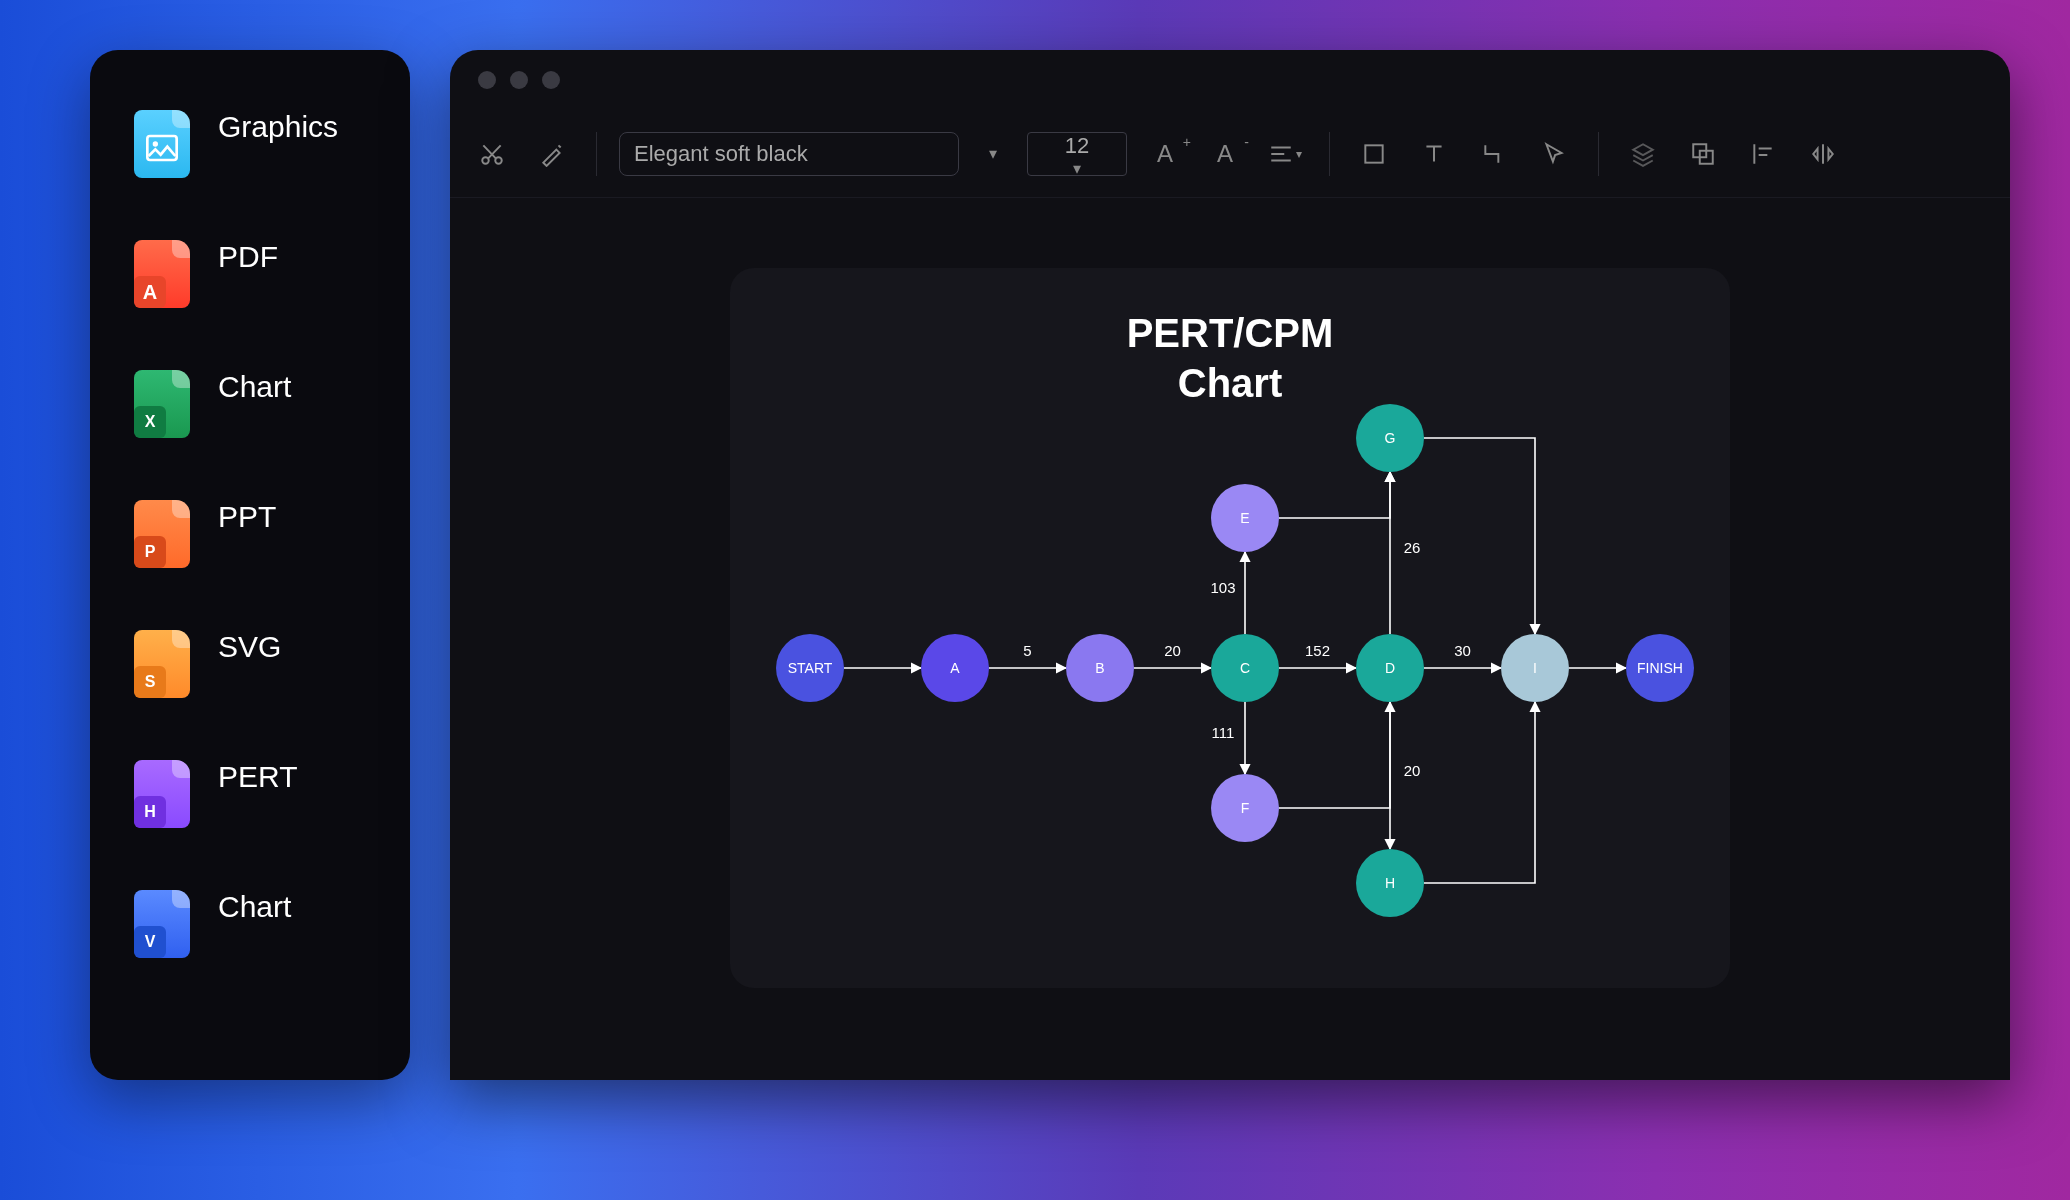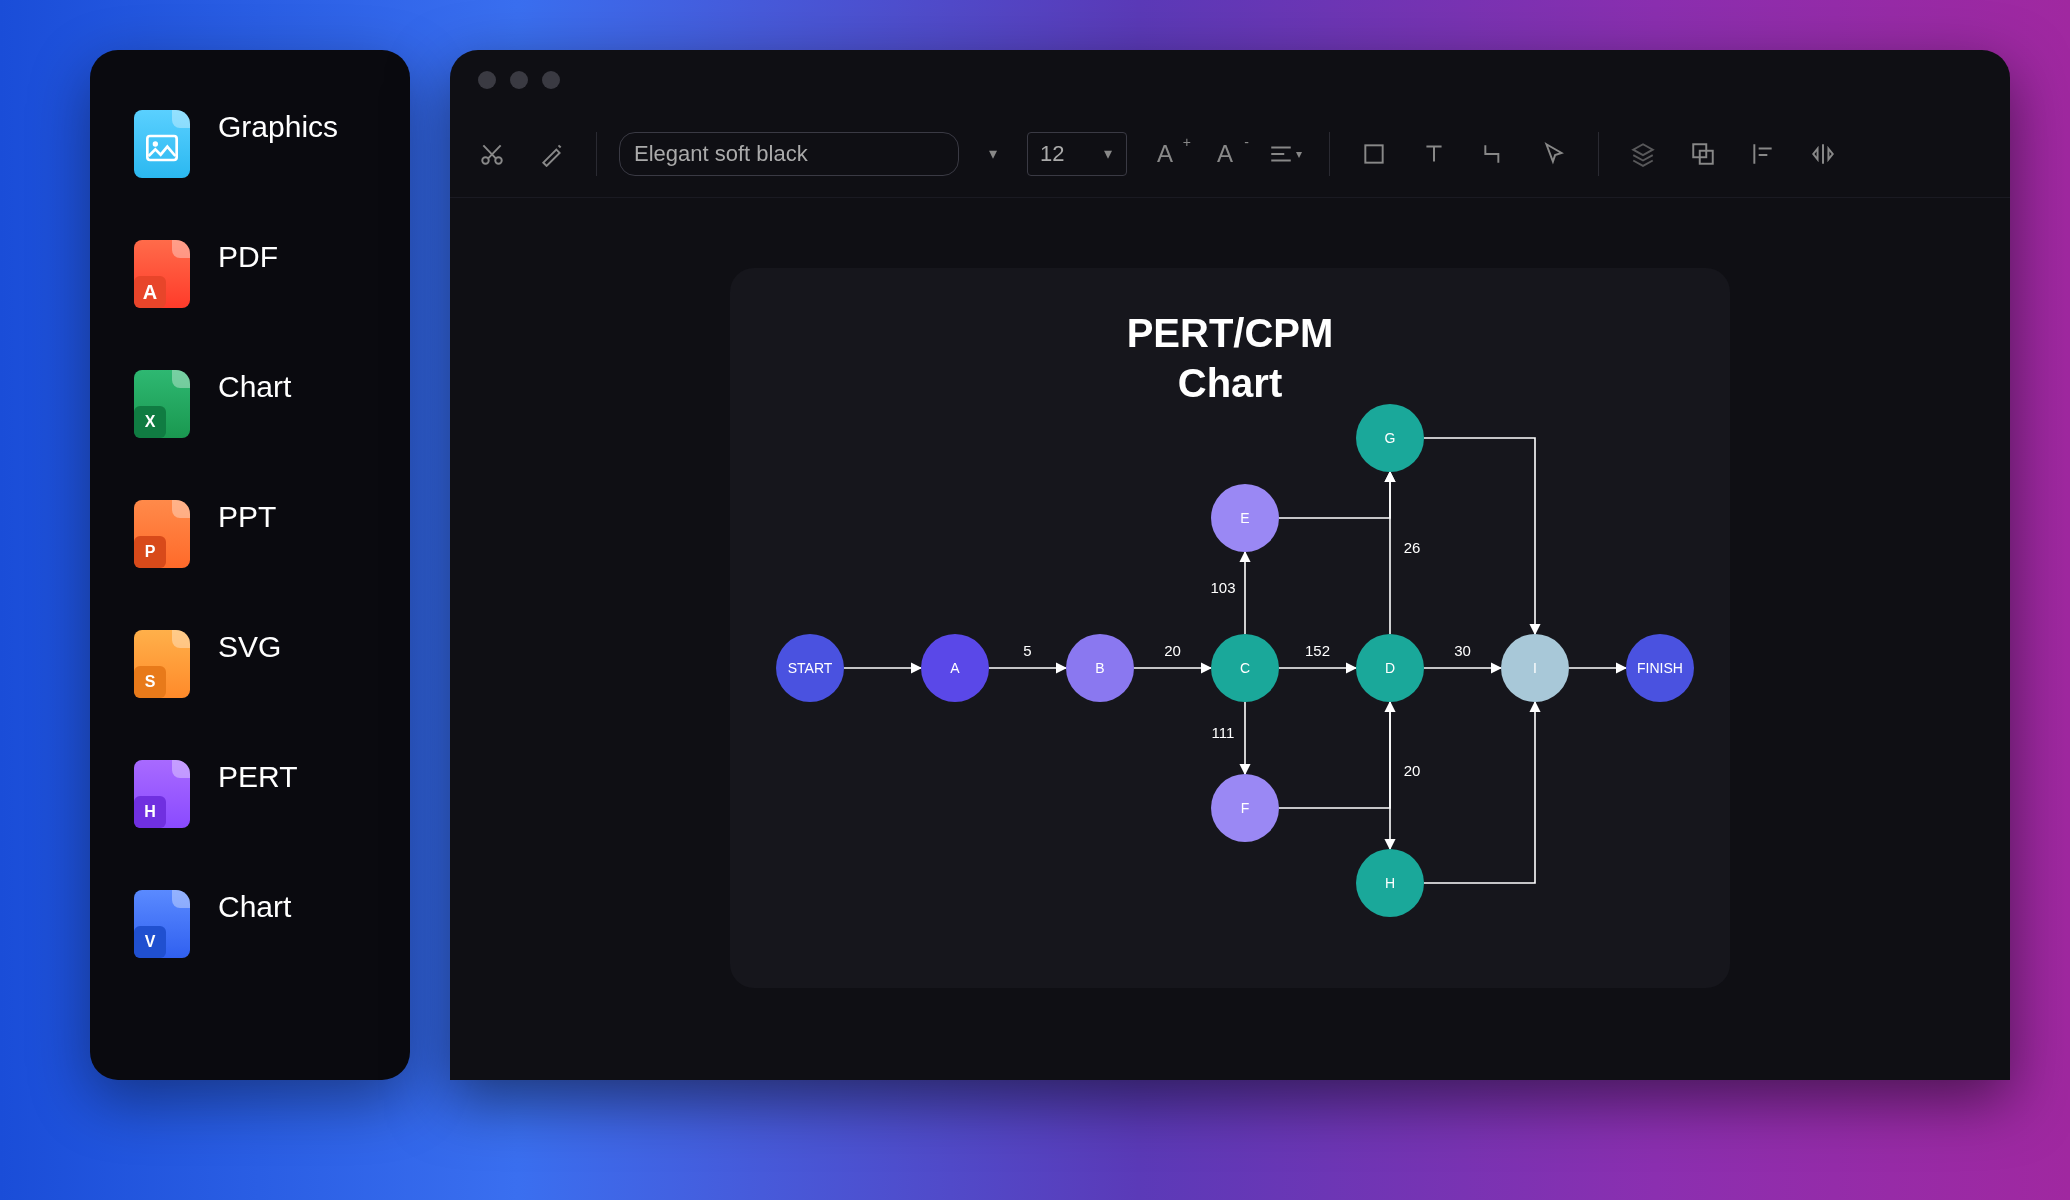--- a/index.html
+++ b/index.html
@@ -31,24 +31,24 @@
 .ico-ps .filecard { background:linear-gradient(#6a5aff,#4a3afa); }
 .ico-ps .fileletter { background:#3020d0; font-size:12px; }
 
 .app { width:1560px; background:#0f0f14; border-radius:28px 28px 0 0; box-shadow:0 20px 60px rgba(0,0,0,.5); overflow:hidden; }
 .title { height:60px; display:flex; align-items:center; padding:0 28px; gap:14px; }
 .dot { width:18px; height:18px; border-radius:50%; background:#3a3a42; }
 .toolbar { height:88px; display:flex; align-items:center; padding:0 20px; gap:16px; border-bottom:1px solid #1a1a22; }
 .tb-btn { width:44px; height:44px; display:flex; align-items:center; justify-content:center; color:#888; cursor:pointer; }
 .tb-btn svg { width:26px; height:26px; stroke:currentColor; fill:none; stroke-width:1.8; }
 .sep { width:1px; height:44px; background:#2a2a32; margin:0 6px; }
-.font-sel { width:340px; height:44px; border:1px solid #3a3a44; background:transparent; border-radius:16px; display:flex; align-items:center; }
+.font-sel { width:340px; height:44px; border:1px solid #3a3a44; background:transparent; border-radius:8px; display:flex; align-items:center; }
 .font-sel span { flex:1; padding:0 14px; color:#aaa; font-size:22px; }
 .dd { width:36px; height:44px; display:flex; align-items:center; justify-content:center; color:#888; }
-.size-sel { width:100px; height:44px; border:1px solid #3a3a44; border-radius:4px; display:flex; align-items:center; }
+.size-sel { width:100px; height:44px; border:1px solid #3a3a44; border-radius:4px; display:flex; align-items:center;flex-direction:column; }
 .size-sel span { flex:1; padding:0 12px; color:#aaa; font-size:22px; }
 .abtn { color:#888; font-size:24px; position:relative; }
 .abtn sup { font-size:14px; position:absolute; top:2px; }
 
 .canvas-area { padding:70px 100px 0; }
 .chart-card { width:1000px; height:720px; margin:0 auto; background:#16161c; border-radius:24px; padding:40px 48px; position:relative; }
 .chart-title { color:#fff; text-align:center; font-size:40px; font-weight:700; line-height:1.25; }
 .chart-svg { position:absolute; left:0; top:0; width:100%; height:100%; }
 .node { fill:#fff; font-size:14px; text-anchor:middle; dominant-baseline:central; }
 .edge-lbl { fill:#fff; font-size:15px; text-anchor:middle; }

